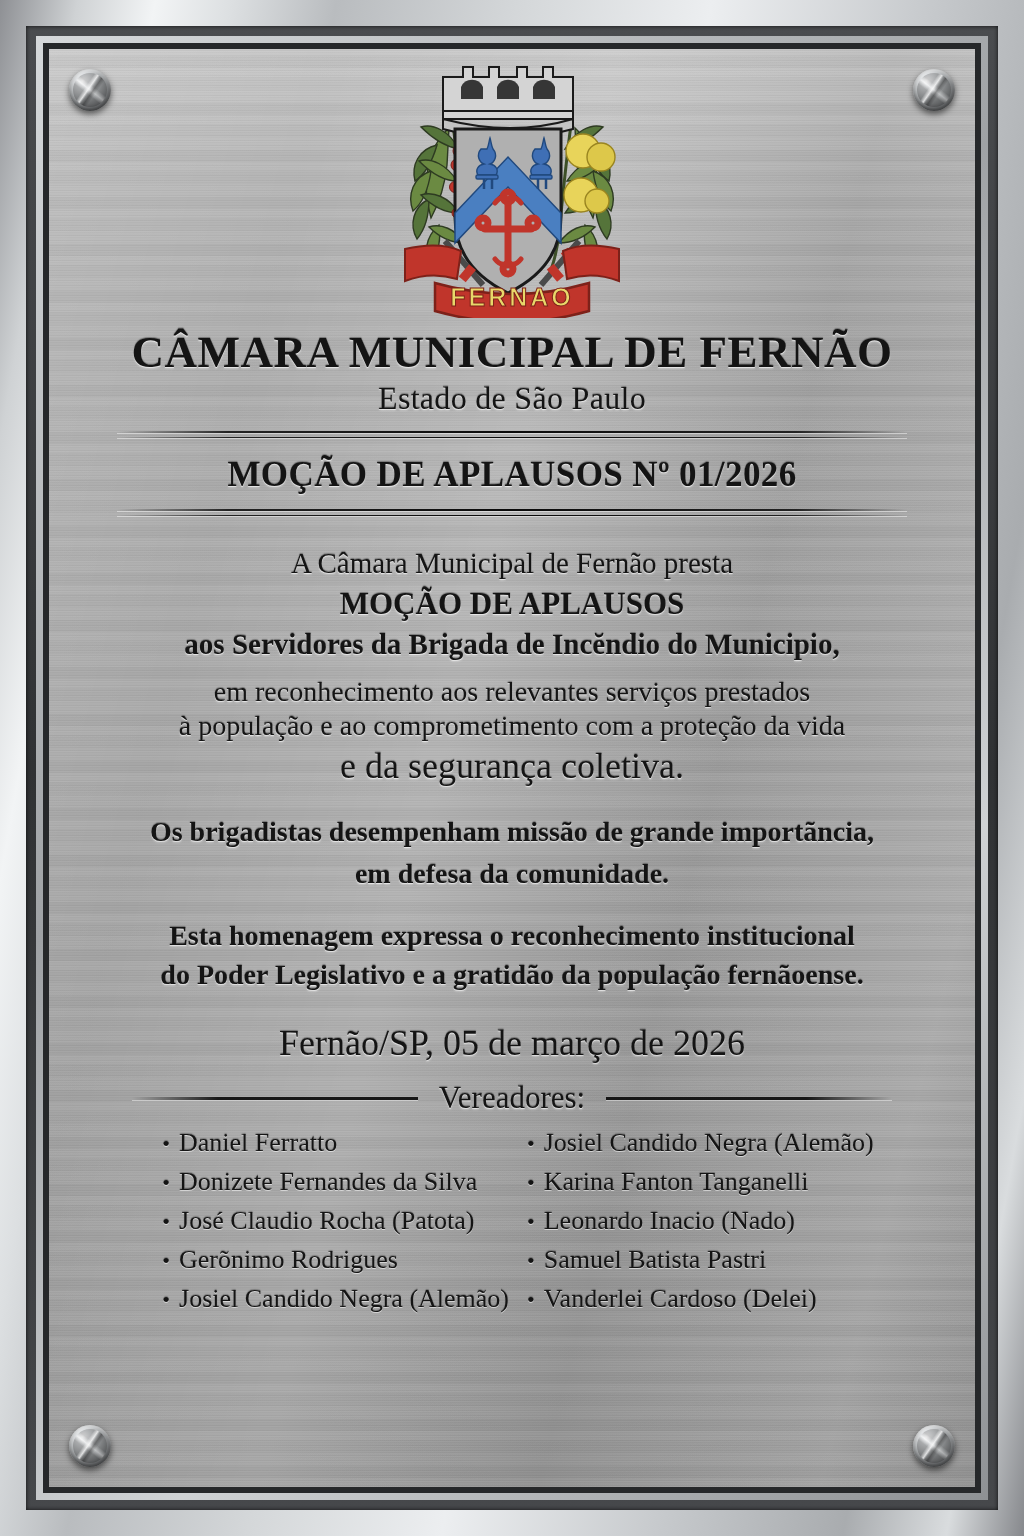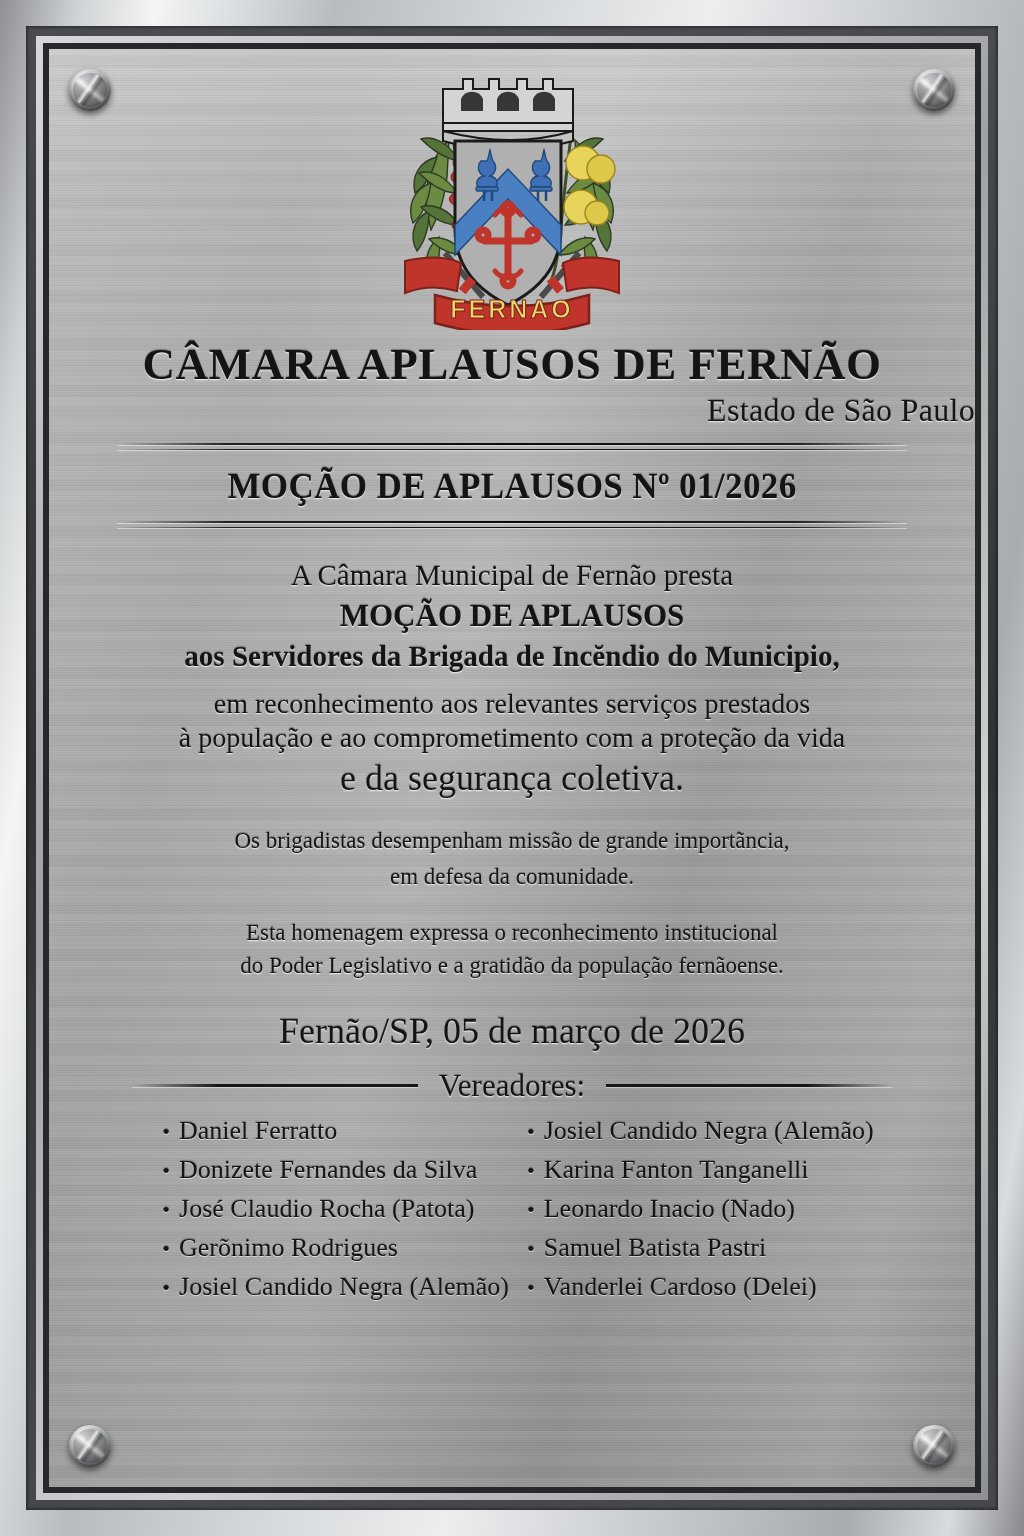--- a/index.html
+++ b/index.html
@@ -141,28 +141,28 @@
     color: #141414;
     text-shadow:
       0 1px 0 rgba(255,255,255,.55),
       0 2px 2px rgba(255,255,255,.30),
       0 -1px 1px rgba(0,0,0,.35);
     text-align:center;
     white-space: nowrap;
   }
 
   
-  .crest-wrap { text-align:center; padding-top: 16px; }
+  .crest-wrap { text-align:center; padding-top: 4px; }
 
   
   .camara {
     font-size: 45px; font-weight: bold; letter-spacing: .5px;
     margin-top: 4px;
   }
-  .estado { font-size: 32px; margin-top: 2px; letter-spacing: .3px; text-align: right; }
+  .estado { font-size: 32px; margin-top: 2px; letter-spacing: .3px; }
 
   
   .rule-dbl { position:relative; height: 11px; margin: 14px auto 0; width: 790px; }
   .rule-dbl i {
     position:absolute; left:0; right:0; height:2px; display:block;
     background: linear-gradient(90deg,
       rgba(20,20,20,0) 0%, rgba(20,20,20,.9) 14%,
       rgba(10,10,10,1) 50%, rgba(20,20,20,.9) 86%, rgba(20,20,20,0) 100%);
     box-shadow: 0 1px 0 rgba(255,255,255,.45);
   }
@@ -171,21 +171,21 @@
 
   .mocao-num { font-size: 35px; font-weight: bold; margin-top: 13px; letter-spacing:.4px; }
 
   
   .blk { margin-top: 0; }
   .l { line-height: 1.22; }
   .s30 { font-size: 29px; }
   .s31b { font-size: 31px; font-weight: bold; }
   .s29b { font-size: 29px; font-weight: bold; }
   .s28 { font-size: 28px; }
-  .s27 { font-size: 23px; }
+  .s27 { font-size: 28px; font-weight: bold; }
   .s30d { font-size: 36px; }
 
   
   .ver-head {
     display:flex; align-items:center; justify-content:center;
     gap: 21px; width: 760px; margin: 16px auto 0;
   }
   .ver-head .side {
     flex: 1 1 auto; height: 3px;
     background: linear-gradient(90deg, rgba(20,20,20,0), rgba(15,15,15,.95) 30%, rgba(15,15,15,.95) 100%);
@@ -326,21 +326,21 @@
             </g>
 
             <path d="M18 196 q34 -8 56 2 l-4 28 q-26 -8 -52 2 z" fill="#c0352b" stroke="#7d2119" stroke-width="2"></path>
             <path d="M232 196 q-34 -8 -56 2 l4 28 q26 -8 52 2 z" fill="#c0352b" stroke="#7d2119" stroke-width="2"></path>
 
             <path d="M48 230 q77 22 154 0 l0 28 q-77 22 -154 0 z" fill="#c0352b" stroke="#7d2119" stroke-width="2.5"></path>
             <text x="125" y="253" text-anchor="middle" font-family="'Liberation Sans', sans-serif" font-size="25" font-weight="bold" fill="#e8d86a" stroke="#7d2119" stroke-width="1" letter-spacing="3" aria-label="FERNAO">FERNAO</text>
           </svg>
         </div>
 
-        <div class="eng camara">CÂMARA APLAUSOS DE FERNÃO</div>
+        <div class="eng camara">CÂMARA MUNICIPAL DE FERNÃO</div>
         <div class="eng estado">Estado de São Paulo</div>
 
         <div class="rule-dbl">
                 <i></i>
                 <i></i>
               </div>
         <div class="eng mocao-num">MOÇÃO DE APLAUSOS Nº 01/2026</div>
         <div class="rule-dbl">
                 <i></i>
                 <i></i>

